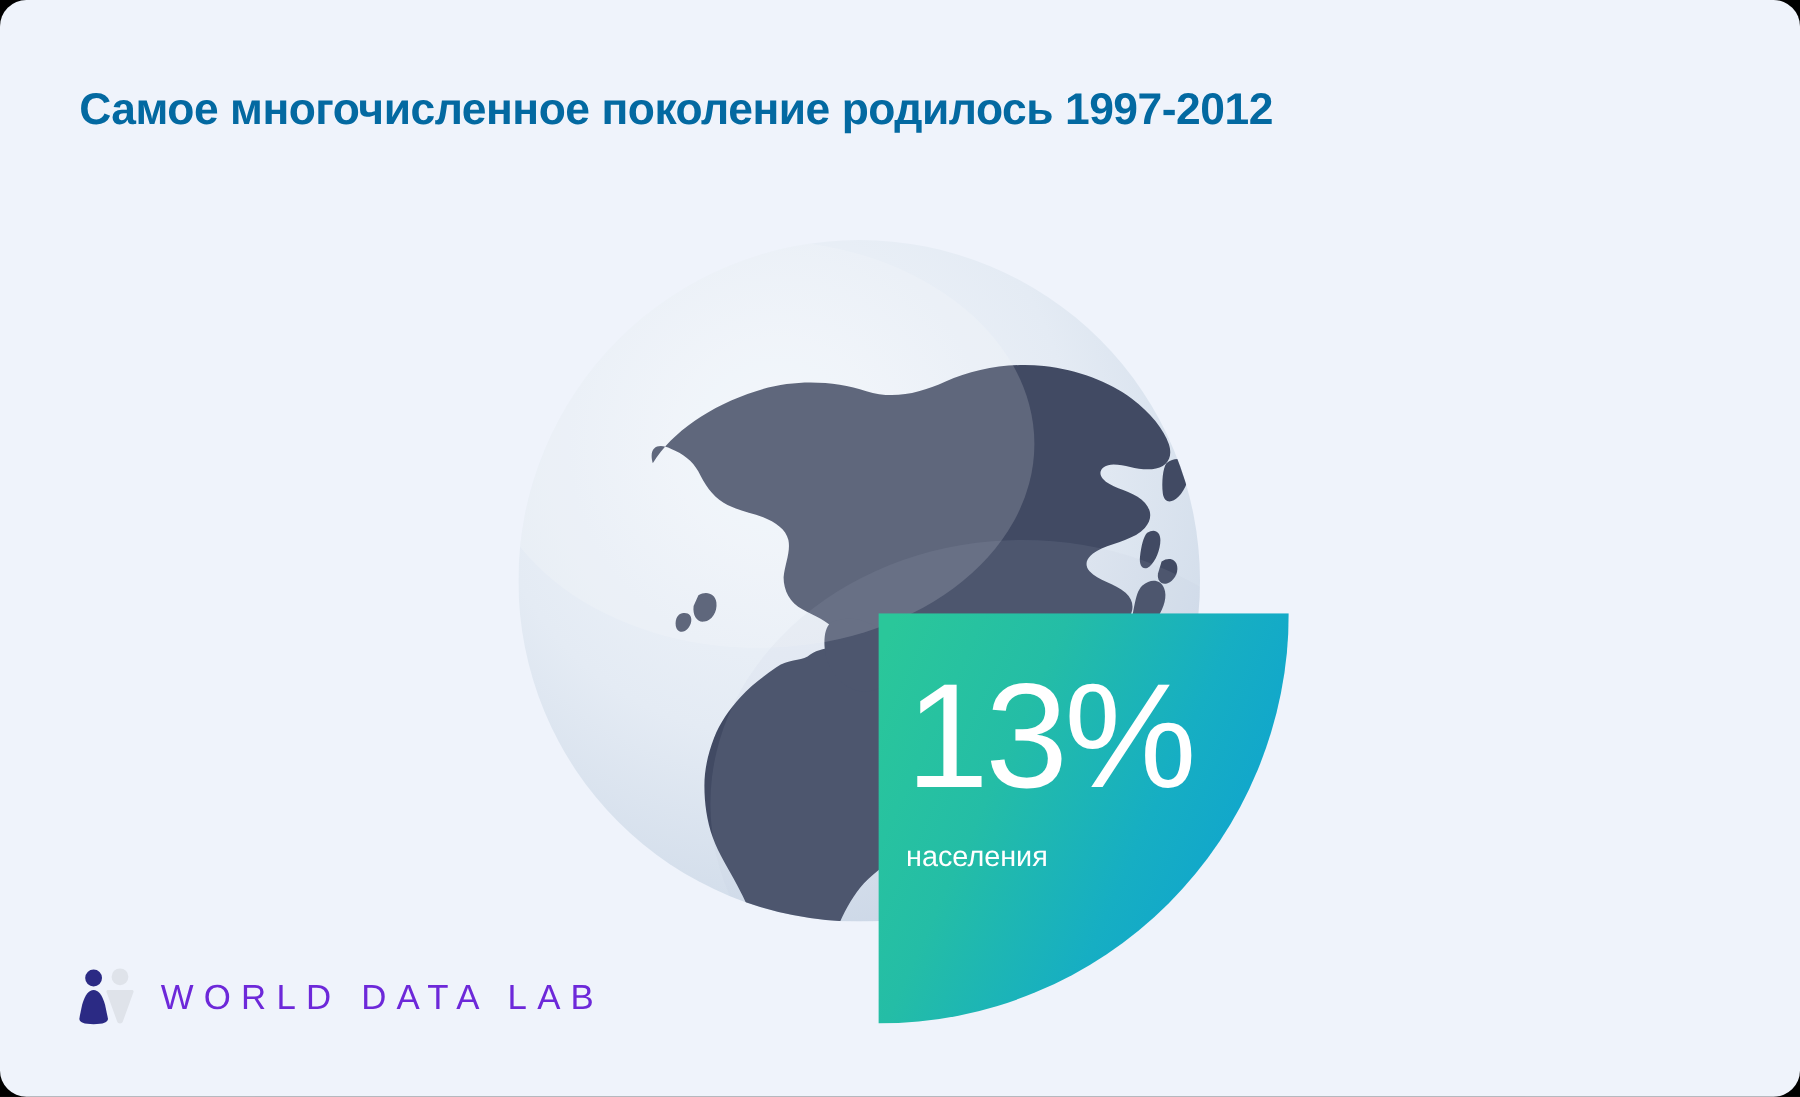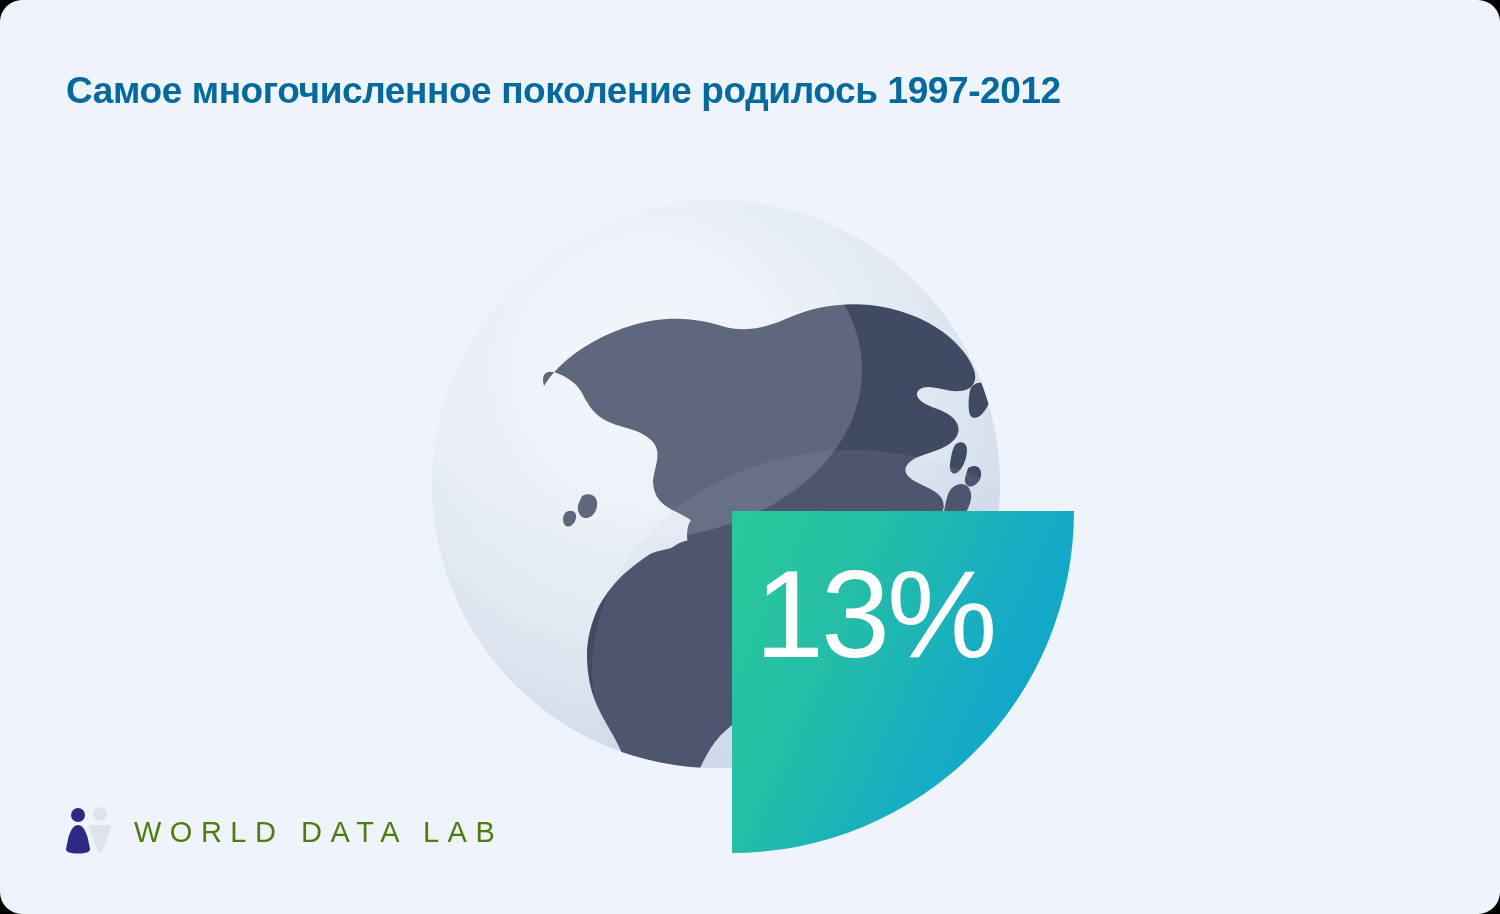--- a/index.html
+++ b/index.html
@@ -66,21 +66,21 @@
     left:66px; bottom:56px;
     display:flex;
     align-items:center;
     gap:22px;
   }
   #logo-mark { width:46px; height:52px; display:block; }
   #logo-text {
     font-size:29px;
     font-weight:400;
     letter-spacing:8.5px;
-    color:#4d7c0f;
+    color:#6d28d9;
     white-space:nowrap;
   }
 </style>
 </head>
 <body>
 
 <div id="card">
 
   <h1 id="title">Самое многочисленное поколение родилось 1997-2012</h1>
 
@@ -331,20 +331,21 @@
           <stop offset="100%" stop-color="#0fa3d0"></stop>
         </linearGradient>
       </defs>
       <path d="M0 0 L342 0 A342 342 0 0 1 0 342 Z" fill="url(#wedgeGrad)"></path>
     </svg>
   </div>
 
   <div id="stat-block">
     <div id="stat-value">13%</div>
     <div id="stat-label">
+      <div>населения</div>
     </div>
   </div>
 
   <div id="logo">
     <svg id="logo-mark" viewBox="0 0 46 52" xmlns="http://www.w3.org/2000/svg">
 
       <circle cx="12" cy="9" r="7" fill="#2b2a84"></circle>
       <path d="M12 19 C16 19 19 23 21.5 31 L24 43 C24 46 20 47.5 12 47.5 C4 47.5 0 46 0 43 L2.5 31 C5 23 8 19 12 19 Z" fill="#2b2a84"></path>
 
       <circle cx="34" cy="8" r="7" fill="#dfe3ea"></circle>

